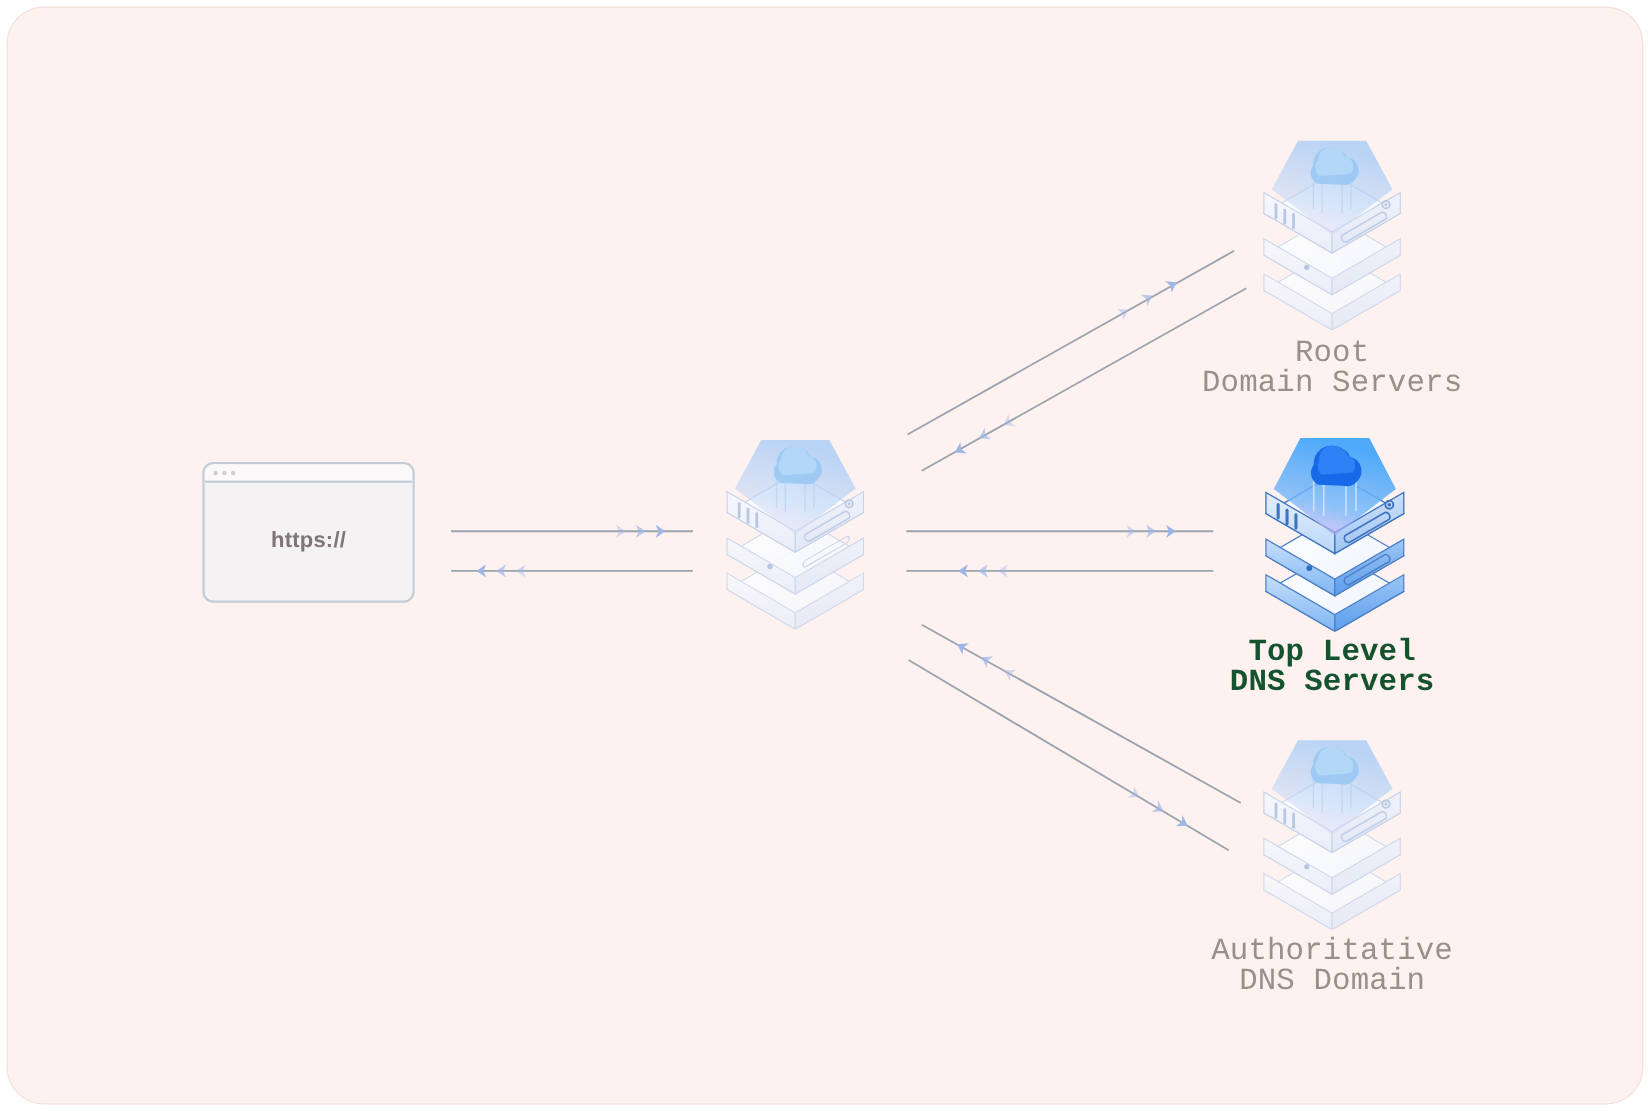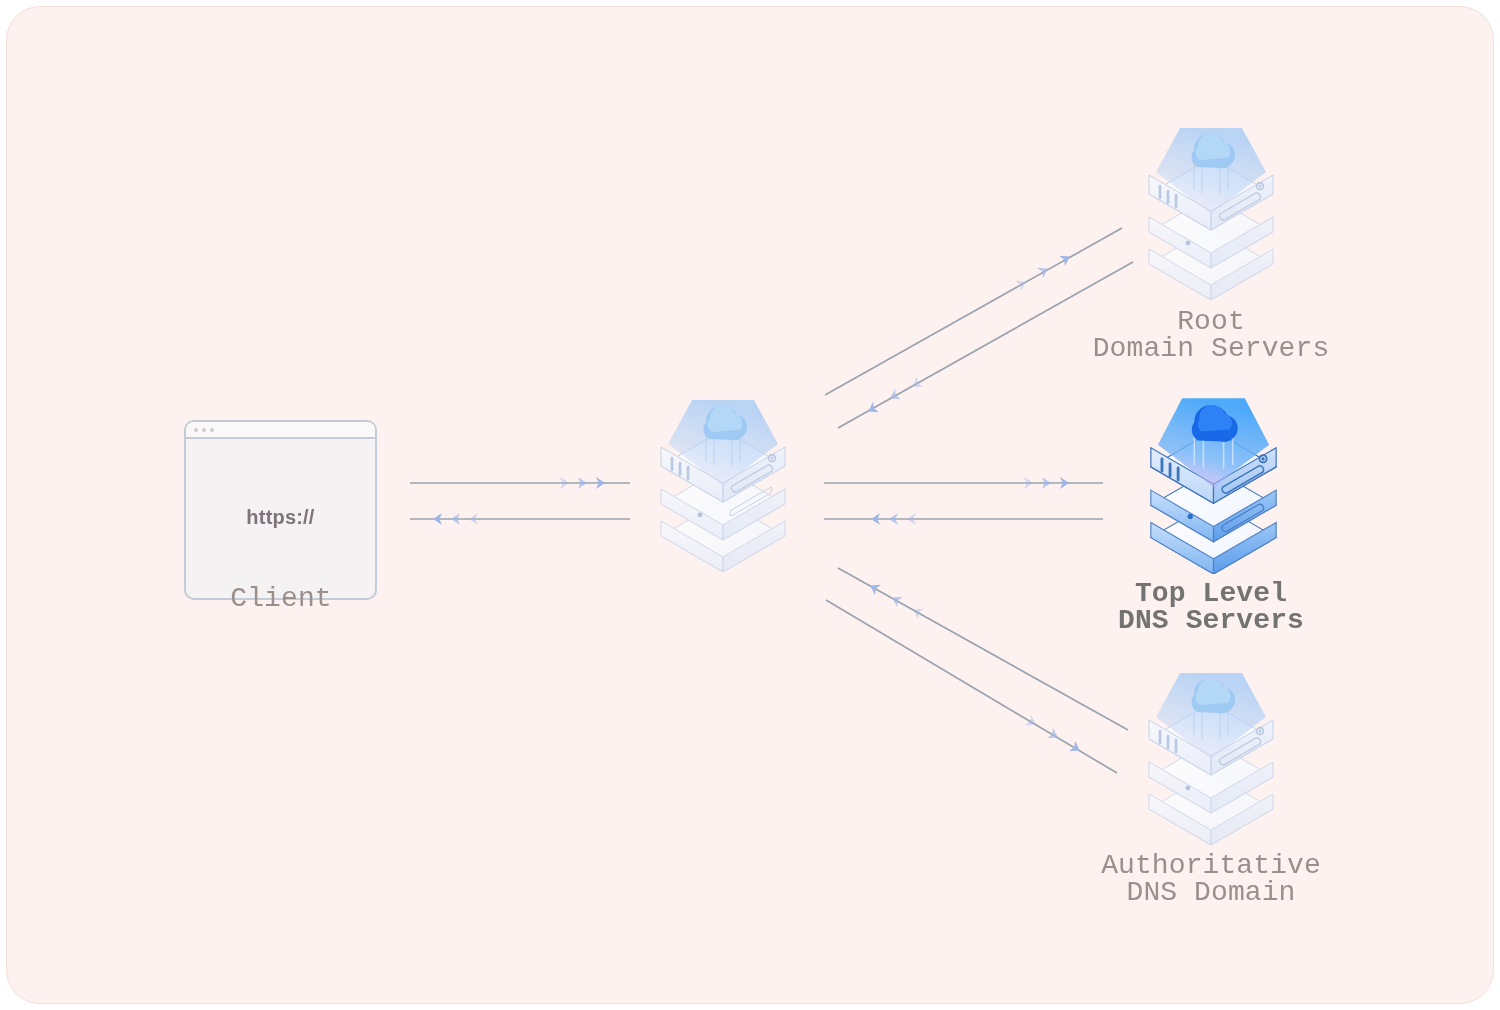--- a/index.html
+++ b/index.html
@@ -43,31 +43,31 @@
     width: 340px;
     text-align: center;
     font-size: 28px;
     line-height: 27px;
     letter-spacing: 0.1px;
     color: #9b8f8c;
     white-space: pre-line;
     font-family: Liberation Mono, monospace;
   }
   .node-label.highlight {
-    color: #737373;
+    color: #14532d;
     font-weight: bold;
   }
 
   
   .browser {
     position: absolute;
     left: 184px;
     top: 420px;
     width: 193px;
-    height: 180px;
+    height: 128px;
     border: 2px solid #C3CBD6;
     border-radius: 10px;
     background: #F5F2F4;
     box-sizing: border-box;
     overflow: hidden;
   }
   .browser-titlebar {
     height: 17px;
     background: #FBF8F9;
     border-bottom: 2px solid #C3CBD6;
@@ -182,21 +182,20 @@
     <div class="browser">
       <div class="browser-titlebar">
         <span class="browser-dot"></span>
         <span class="browser-dot"></span>
         <span class="browser-dot"></span>
       </div>
       <div class="browser-body">
         <span class="browser-url">https://</span>
       </div>
     </div>
-    <div class="node-label" style="left:111px; top:585px;">Client</div>
 
     <svg class="node" style="left:648px; top:382px;" width="150" height="190" viewBox="0 0 150 190">
       <defs>
         <linearGradient id="cone-a" x1="0" y1="1" x2="0.35" y2="0">
           <stop offset="0%" stop-color="#E8D6F2" stop-opacity="0.35"></stop>
           <stop offset="45%" stop-color="#BBD4F5" stop-opacity="0.55"></stop>
           <stop offset="100%" stop-color="#A9CCF7" stop-opacity="0.8"></stop>
         </linearGradient>
         <linearGradient id="top-a" x1="0" y1="0" x2="1" y2="1">
           <stop offset="0%" stop-color="#FFFFFF"></stop>

